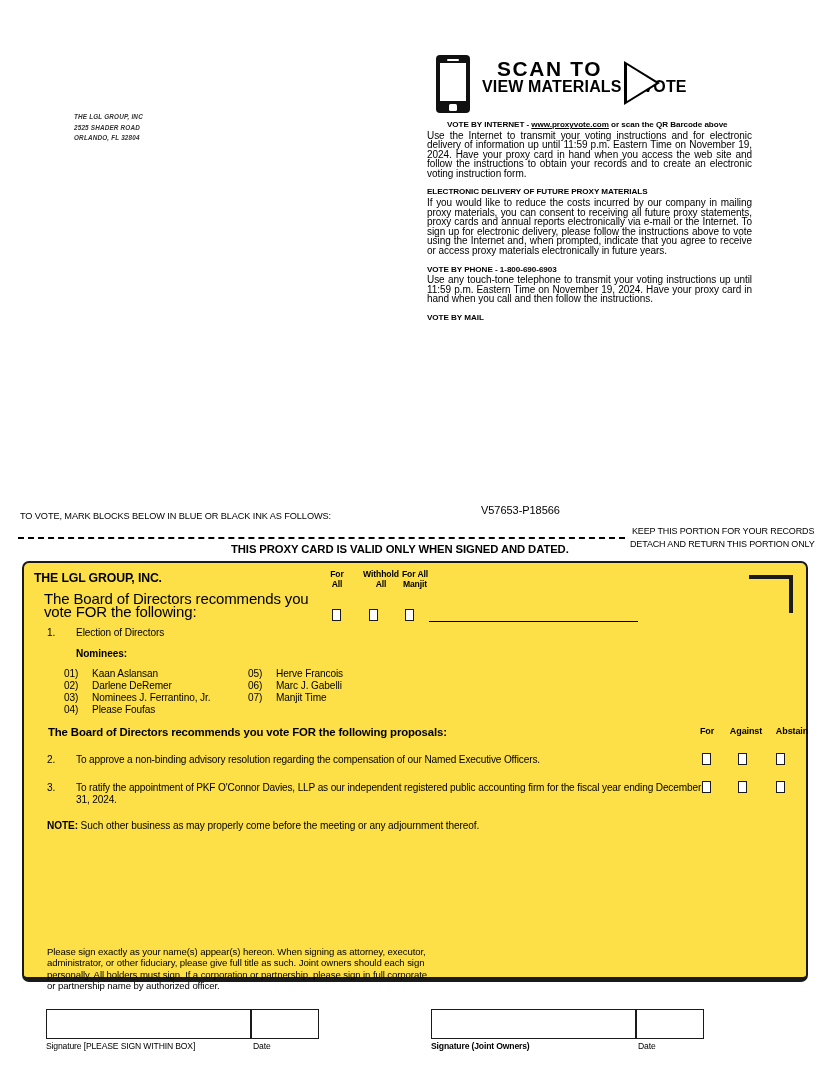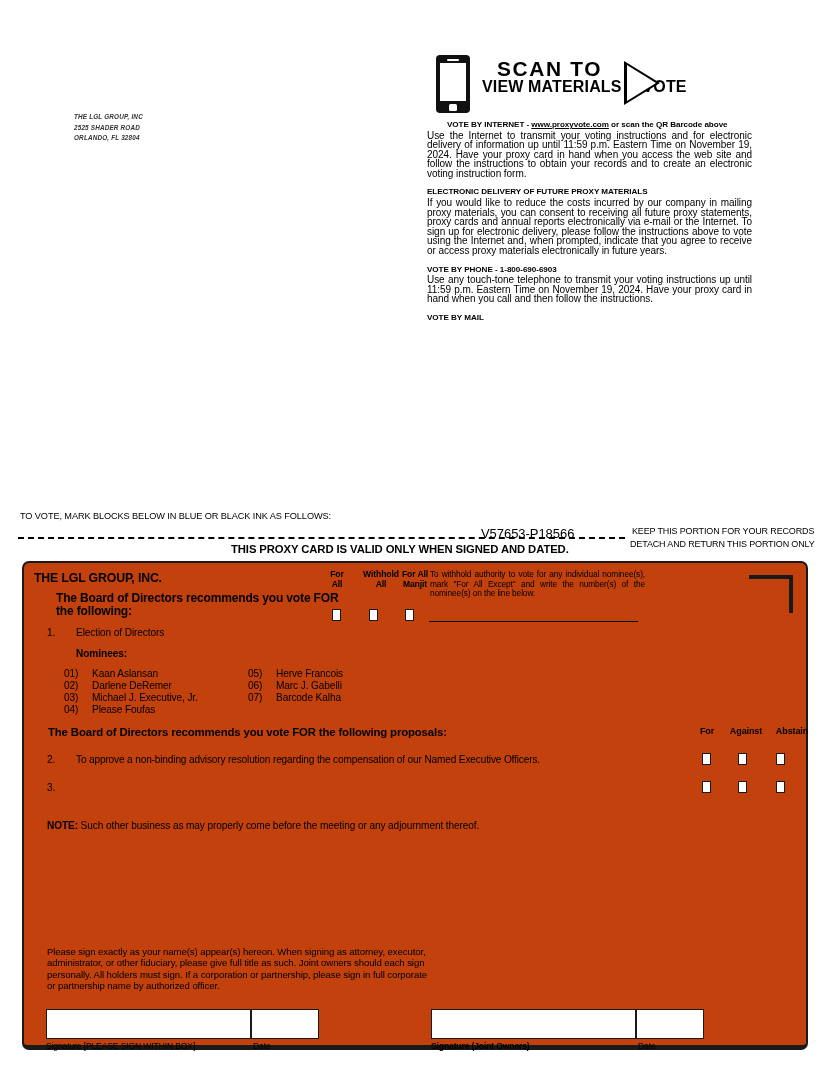--- a/index.html
+++ b/index.html
@@ -147,22 +147,22 @@
     position: absolute;
     left: 20px;
     top: 511px;
     font-size: 9.2px;
     letter-spacing: -0.1px;
     white-space: nowrap;
   }
   .ctrl-num {
     position: absolute;
     left: 481px;
-    top: 526px;
-    font-size: 13px;
+    top: 504px;
+    font-size: 11px;
     letter-spacing: -0.05px;
   }
   .dash-line {
     position: absolute;
     left: 18px;
     top: 537px;
     width: 607px;
     border-top: 2px dashed #000;
   }
   .keep-portion {
@@ -190,26 +190,26 @@
     letter-spacing: -0.1px;
     white-space: nowrap;
   }
 
   
   .card {
     position: absolute;
     left: 22px;
     top: 561px;
     width: 786px;
-    height: 489px;
+    height: 421px;
     border: 2px solid #1a1a1a;
     border-bottom-width: 5px;
     border-radius: 7px;
     box-sizing: border-box;
-    background: #c2410c;
+    background: #fde047;
   }
   .corner-mark {
     position: absolute;
     right: 13px;
     top: 12px;
     width: 40px;
     height: 34px;
     border-top: 4px solid #1a1a1a;
     border-right: 4px solid #1a1a1a;
   }
@@ -217,25 +217,25 @@
   .company-name {
     position: absolute;
     left: 10px;
     top: 8px;
     font-size: 12.3px;
     font-weight: bold;
     letter-spacing: -0.15px;
   }
   .rec-head {
     position: absolute;
-    left: 32px;
+    left: 20px;
     top: 29px;
     width: 290px;
-    font-size: 12px;
-    font-weight: bold;
+    font-size: 15px;
+    font-weight: normal;
     line-height: 13.2px;
     letter-spacing: -0.15px;
   }
   .item1-num {
     position: absolute;
     left: 23px;
     top: 64px;
     font-size: 10.1px;
   }
   .item1-text {
@@ -458,51 +458,51 @@
   </div>
   <div class="colhead ch-except">
     <div>For All</div>
     <div>Manjit</div>
   </div>
 
   <div class="cbx cb1"></div>
   <div class="cbx cb2"></div>
   <div class="cbx cb3"></div>
 
-  <div class="withhold-note">To withhold authority to vote for any individual nominee(s), mark "For All Except" and write the number(s) of the nominee(s) on the line below.</div>
   <div class="writein-line"></div>
 
   <div class="nominees-title">Nominees:</div>
 
   <div class="nom-col nom-col-a">
     <div class="nom-row"><span class="nom-id">01)</span><span>Kaan Aslansan</span></div>
     <div class="nom-row"><span class="nom-id">02)</span><span>Darlene DeRemer</span></div>
-    <div class="nom-row"><span class="nom-id">03)</span><span>Michael J. Executive, Jr.</span></div>
+    <div class="nom-row"><span class="nom-id">03)</span><span>Nominees J. Ferrantino, Jr.</span></div>
     <div class="nom-row"><span class="nom-id">04)</span><span>Please Foufas</span></div>
   </div>
 
   <div class="nom-col nom-col-b">
     <div class="nom-row"><span class="nom-id">05)</span><span>Herve Francois</span></div>
     <div class="nom-row"><span class="nom-id">06)</span><span>Marc J. Gabelli</span></div>
-    <div class="nom-row"><span class="nom-id">07)</span><span>Barcode Kalha</span></div>
+    <div class="nom-row"><span class="nom-id">07)</span><span>Manjit Time</span></div>
   </div>
 
   <div class="prop-head">The Board of Directors recommends you vote FOR the following proposals:</div>
 
   <div class="pcolhead pc-for">For</div>
   <div class="pcolhead pc-against">Against</div>
   <div class="pcolhead pc-abstain">Abstain</div>
 
   <div class="prop-num p2-num">2.</div>
   <div class="prop p2-text">To approve a non-binding advisory resolution regarding the compensation of our Named Executive Officers.</div>
   <div class="cbx pcb p2-cb-for"></div>
   <div class="cbx pcb p2-cb-against"></div>
   <div class="cbx pcb p2-cb-abstain"></div>
 
   <div class="prop-num p3-num">3.</div>
+  <div class="prop p3-text">To ratify the appointment of PKF O'Connor Davies, LLP as our independent registered public accounting firm for the fiscal year ending December 31, 2024.</div>
   <div class="cbx pcb p3-cb-for"></div>
   <div class="cbx pcb p3-cb-against"></div>
   <div class="cbx pcb p3-cb-abstain"></div>
 
   <div class="note-line"><span class="note-bold">NOTE:</span><span> Such other business as may properly come before the meeting or any adjournment thereof.</span></div>
 
   <div class="sign-instr">Please sign exactly as your name(s) appear(s) hereon. When signing as attorney, executor, administrator, or other fiduciary, please give full title as such. Joint owners should each sign personally. All holders must sign. If a corporation or partnership, please sign in full corporate or partnership name by authorized officer.</div>
 
   <div class="sigbox sb1-sig"></div>
   <div class="sigbox sb1-date"></div>

